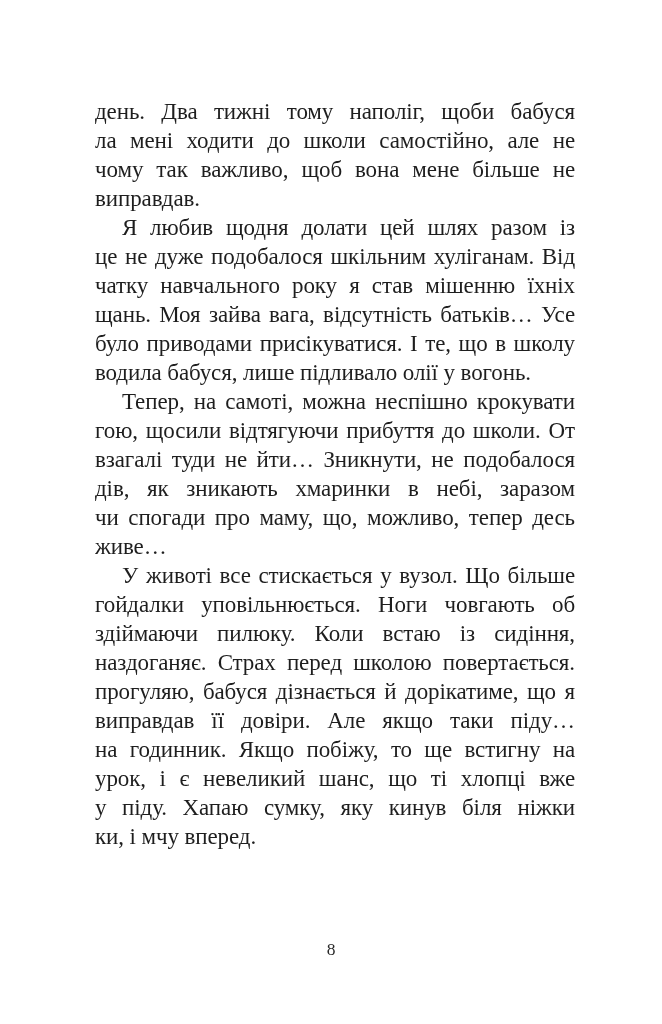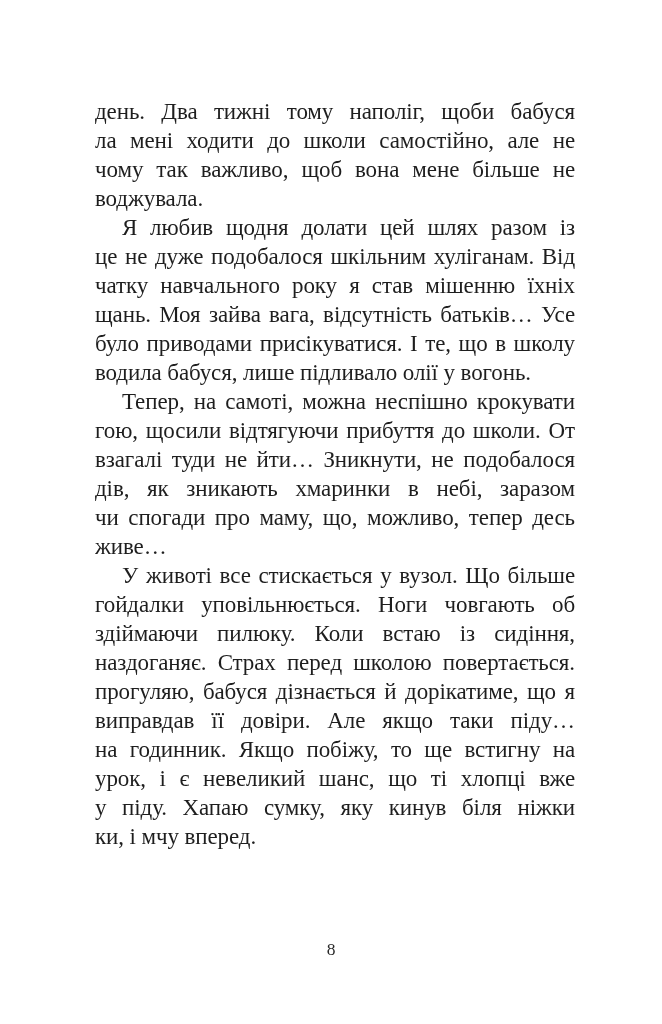--- a/index.html
+++ b/index.html
@@ -56,21 +56,21 @@
 </style>
 </head>
 <body>
 
 <div class="book-page">
   <div class="text-block">
       <div class="paragraph">
         <div class="line">день. Два тижні тому наполіг, щоби бабуся дозволи-</div>
         <div class="line">ла мені ходити до школи самостійно, але не сказав,</div>
         <div class="line">чому так важливо, щоб вона мене більше не супро-</div>
-        <div class="line last">воджувала.</div>
+        <div class="line last">виправдав.</div>
       </div>
       <div class="paragraph">
         <div class="line indent">Я любив щодня долати цей шлях разом із нею, але</div>
         <div class="line">це не дуже подобалося шкільним хуліганам. Від по-</div>
         <div class="line">чатку навчального року я став мішенню їхніх зну-</div>
         <div class="line">щань. Моя зайва вага, відсутність батьків… Усе це</div>
         <div class="line">було приводами присікуватися. І те, що в школу мене</div>
         <div class="line last">водила бабуся, лише підливало олії у вогонь.</div>
       </div>
       <div class="paragraph">

